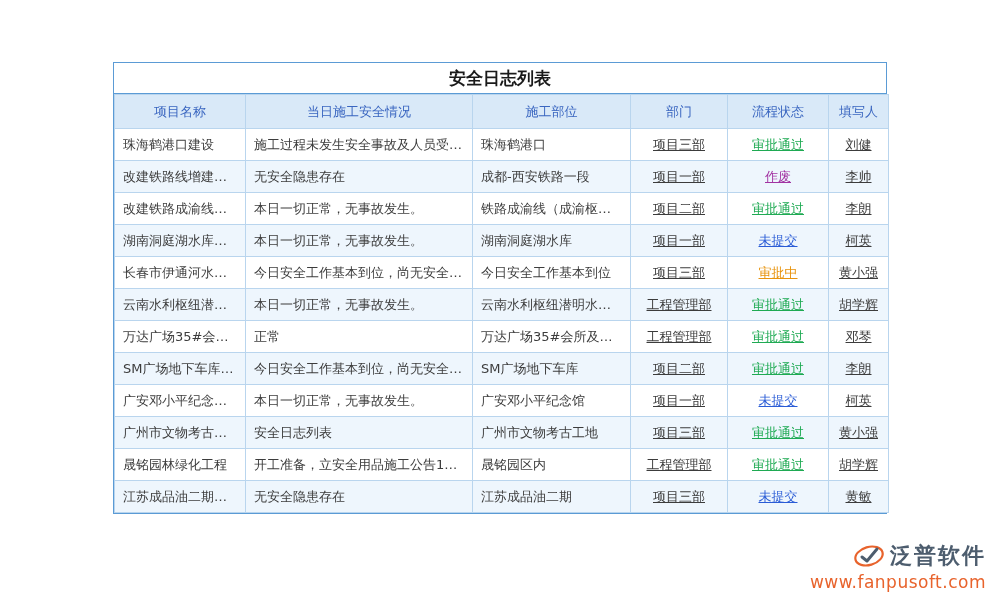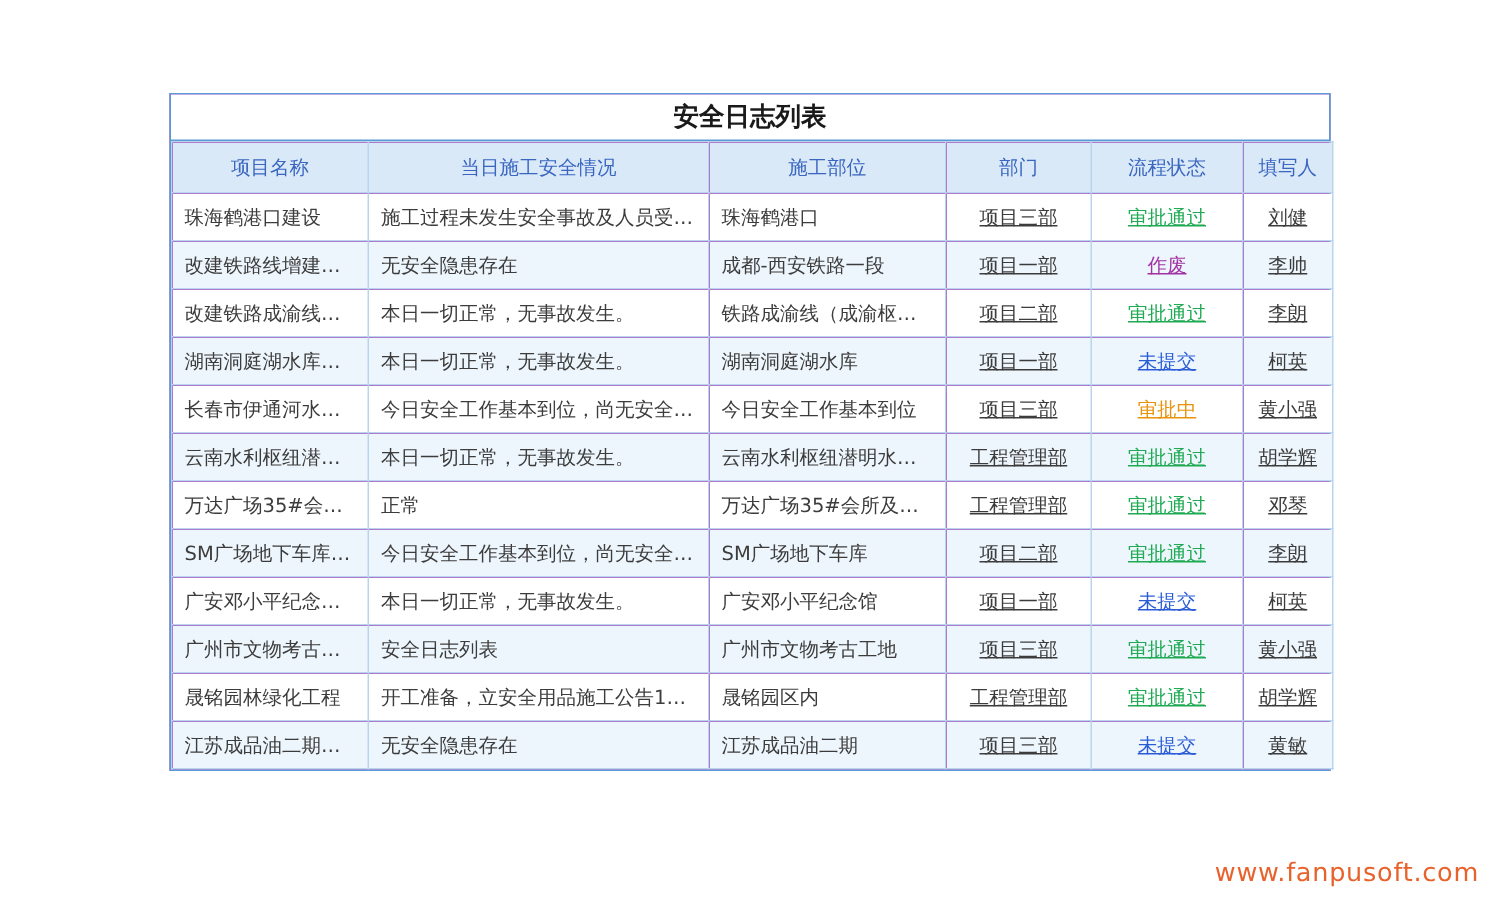--- a/index.html
+++ b/index.html
@@ -169,14 +169,23 @@
           <td class="col-location">江苏成品油二期</td>
           <td class="col-dept">项目三部</td>
           <td class="col-status" style="color: rgb(42, 92, 214);">未提交</td>
           <td class="col-writer link">黄敏</td>
         </tr>
       </tbody>
   </table>
 </div>
 
 <div class="brand">
+  <div class="brand-row">
+    <span class="brand-icon">
+      <svg width="34" height="28" viewBox="0 0 34 28">
+        <ellipse cx="17" cy="14" rx="14" ry="9" fill="none" stroke="#e8632c" stroke-width="2.2" transform="rotate(-16 17 14)"></ellipse>
+        <path d="M10 15 L15 19 L25 7" fill="none" stroke="#4d5d6e" stroke-width="3" stroke-linecap="round" stroke-linejoin="round"></path>
+      </svg>
+    </span>
+    <span class="brand-name">泛普软件</span>
+  </div>
   <div class="brand-site">www.fanpusoft.com</div>
 </div>
 
 </body></html>

